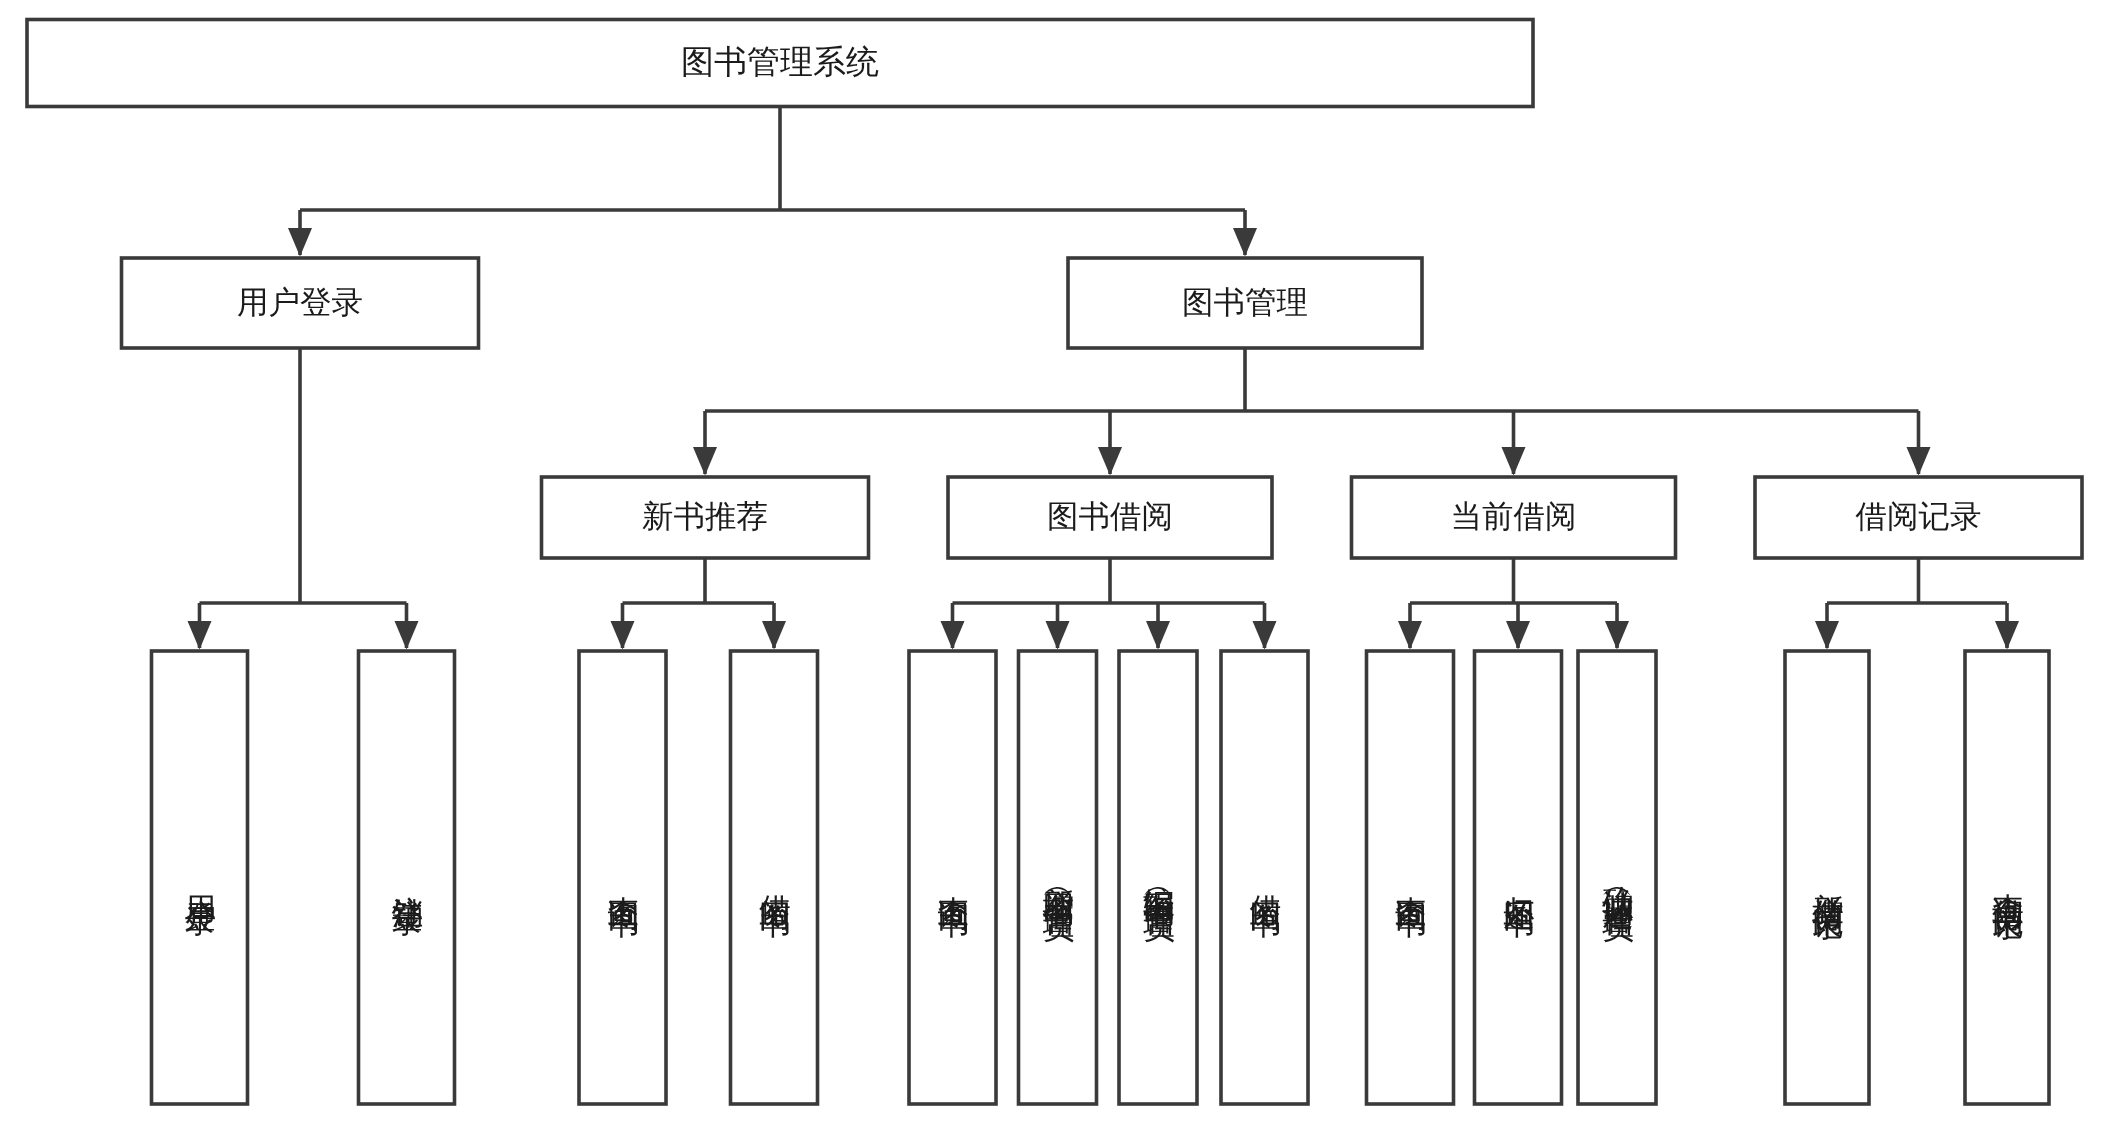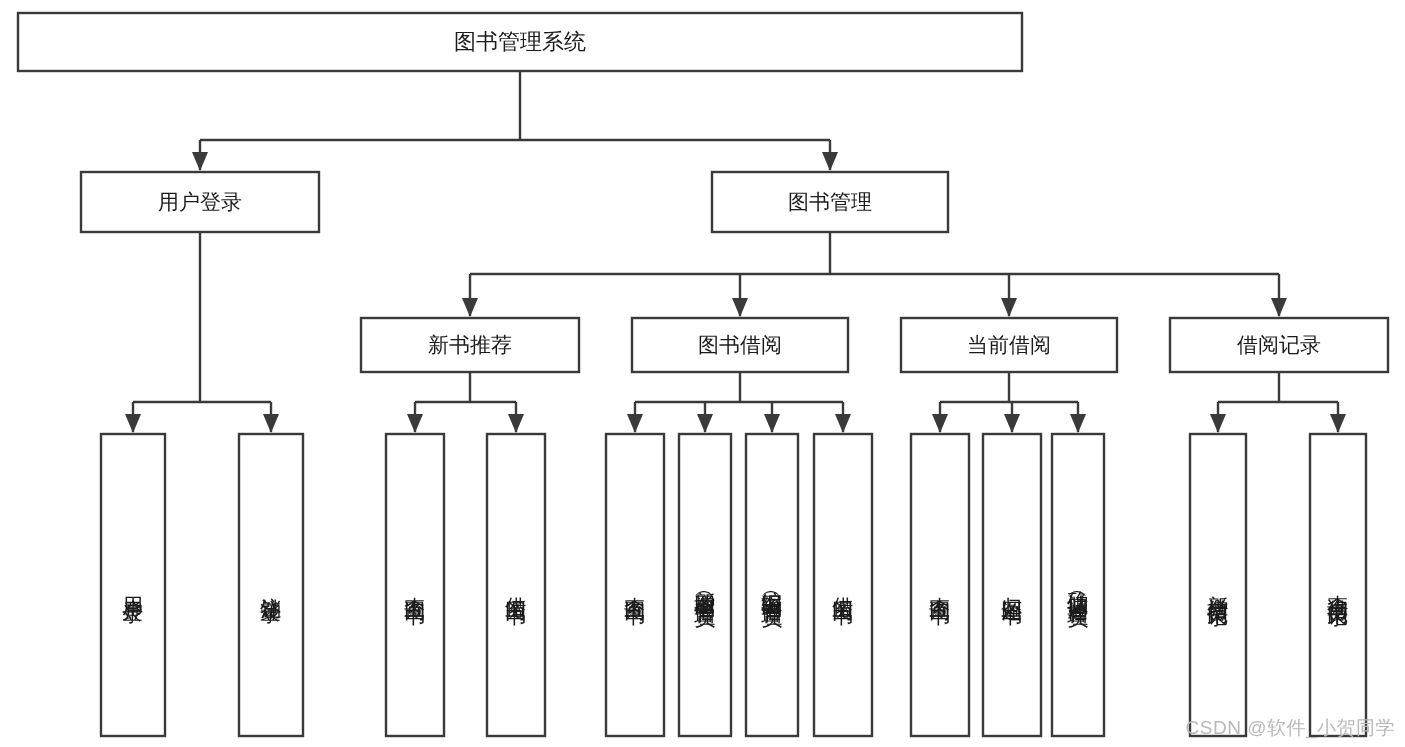--- a/index.html
+++ b/index.html
@@ -245,14 +245,13 @@
         <span>确认归还（管理员）</span>
       </div>
       <div class="vlabel" style="left: 1190px; top: 434px; width: 56px; height: 302px;">
         <span>新增借阅记录</span>
       </div>
       <div class="vlabel" style="left: 1310px; top: 434px; width: 56px; height: 302px;">
         <span>查询借阅记录</span>
       </div>
     </div>
 
-  <div class="watermark">CSDN @软件_小贺同学</div>
 </div>
 
 </body></html>

